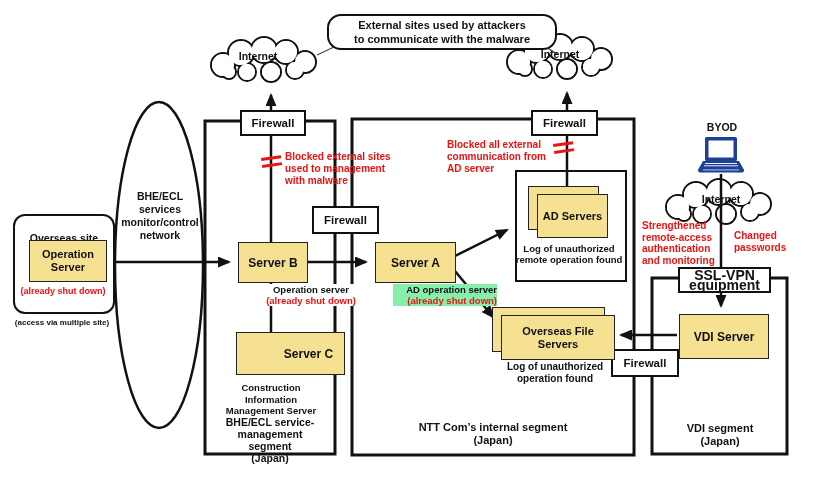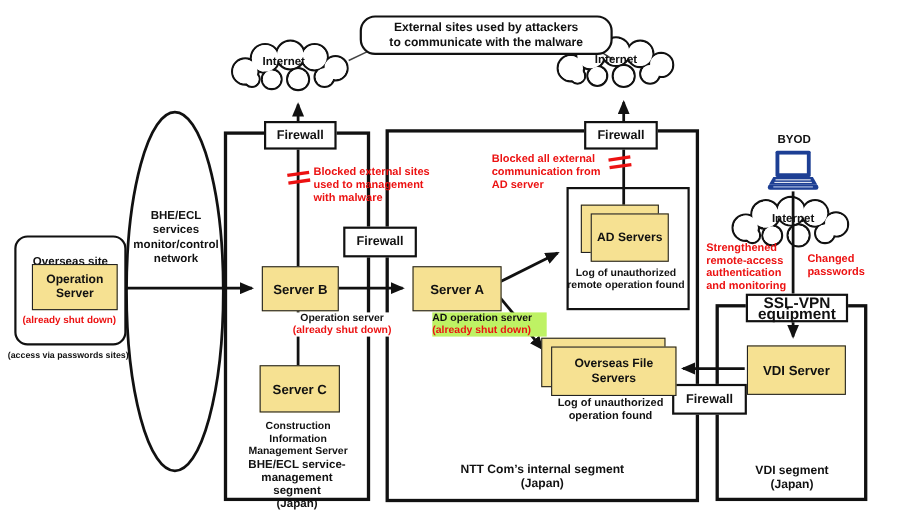--- a/index.html
+++ b/index.html
@@ -120,45 +120,45 @@
   </div>
 
   <div class="abs" style="left:13px;top:214px;width:98px;height:96px;border:2px solid #111;border-radius:12px;background:#fff;">
     <div class="t center" style="margin-top:16px;font-size:10.5px;">Overseas site</div>
     <div class="ybox" style="position:absolute;left:14px;top:24px;width:76px;height:40px;">
       <span class="t center" style="font-size:11px;line-height:13px;">Operation
 Server</span>
     </div>
     <div class="t center red" style="position:absolute;left:0;top:70px;width:96px;font-size:9px;">(already shut down)</div>
   </div>
-  <div class="abs t" style="left:6px;top:318px;width:112px;font-size:8px;text-align:center;white-space:nowrap;">(access via passwords sites)</div>
+  <div class="abs t" style="left:6px;top:318px;width:112px;font-size:8px;text-align:center;white-space:nowrap;">(access via multiple site)</div>
 
   <div class="abs t center" style="left:117px;top:190px;width:86px;font-size:10.5px;line-height:13px;">BHE/ECL
 services
 monitor/control
 network</div>
 
   <div class="abs ybox" style="left:238px;top:242px;width:68px;height:39px;">
     <span class="t" style="font-size:12px;">Server B</span>
   </div>
   <div class="abs" style="left:255px;top:284px;width:112px;background:#fff;text-align:center;">
     <div class="t" style="font-size:9.5px;">Operation server</div>
     <div class="t red" style="font-size:9.5px;">(already shut down)</div>
   </div>
 
-  <div class="abs ybox" style="left:236px;top:332px;width:71px;height:41px;">
+  <div class="abs ybox" style="left:236px;top:332px;width:71px;height:41px;padding-left:36px;">
     <span class="t" style="font-size:12px;">Server C</span>
   </div>
   <div class="abs t center" style="left:216px;top:382px;width:110px;font-size:9.5px;line-height:11.5px;">Construction Information
 Management Server</div>
 
   <div class="abs ybox" style="left:375px;top:242px;width:79px;height:39px;">
     <span class="t" style="font-size:12px;">Server A</span>
   </div>
-  <div class="abs" style="left:393px;top:284px;width:104px;background:#bef264;text-align:left;">
+  <div class="abs" style="left:393px;top:284px;width:104px;background:#86efac;text-align:right;">
     <div class="t" style="font-size:9.5px;">AD operation server</div>
     <div class="t red" style="font-size:9.5px;">(already shut down)</div>
   </div>
 
   <div class="abs" style="left:515px;top:170px;width:108px;height:108px;border:2px solid #111;"></div>
   <div class="abs ybox" style="left:528px;top:186px;width:69px;height:42px;"></div>
   <div class="abs ybox" style="left:537px;top:194px;width:69px;height:42px;">
     <span class="t" style="font-size:11px;">AD Servers</span>
   </div>
   <div class="abs t center" style="left:515px;top:243px;width:108px;font-size:9.5px;line-height:11px;">Log of unauthorized

